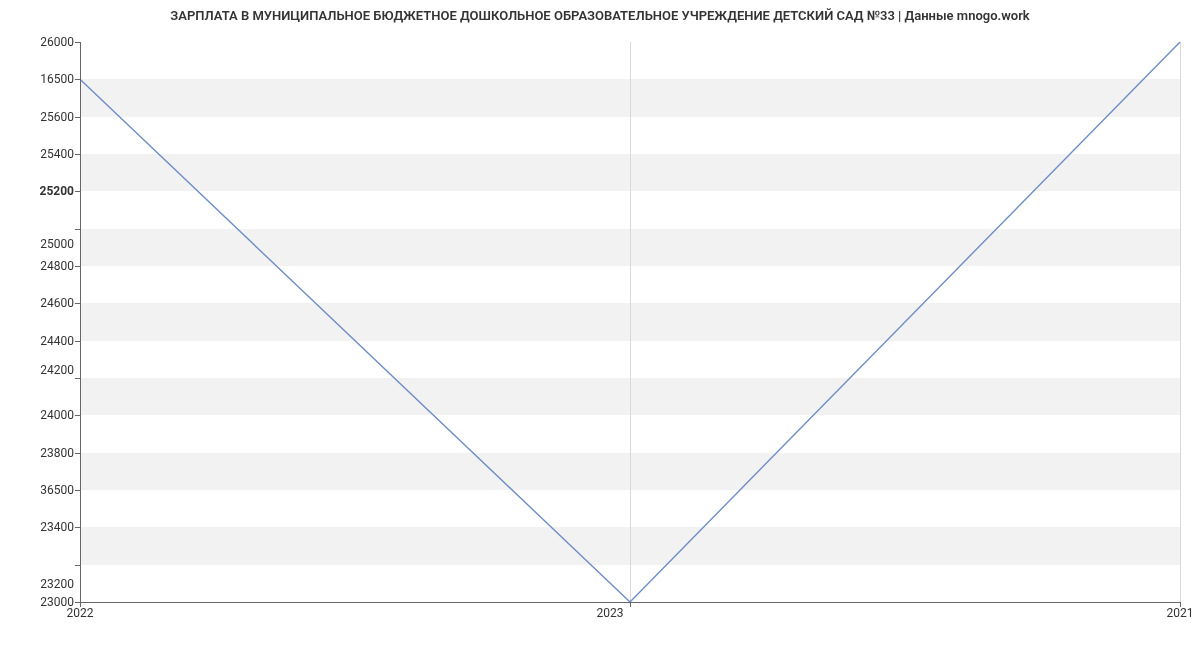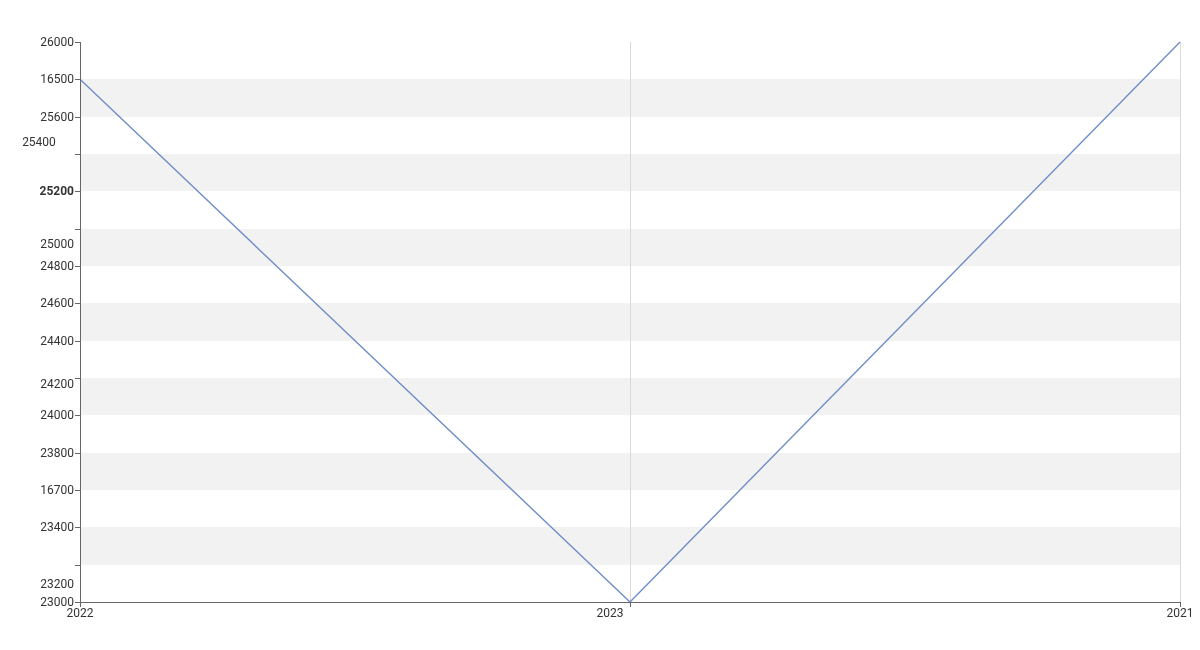--- a/index.html
+++ b/index.html
@@ -91,20 +91,21 @@
   .series-line {
     fill: none;
     stroke: #6f8ec8;
     stroke-width: 1.4;
   }
 </style>
 </head>
 <body>
 
 <div class="chart-container">
+  <div class="chart-title">ЗАРПЛАТА В МУНИЦИПАЛЬНОЕ БЮДЖЕТНОЕ ДОШКОЛЬНОЕ ОБРАЗОВАТЕЛЬНОЕ УЧРЕЖДЕНИЕ ДЕТСКИЙ САД №33 | Данные mnogo.work</div>
 
   <div class="plot-area">
     <div id="bands">
         <div class="gridband" style="top: 485.333px; height: 37.3333px;"></div>
         <div class="gridband" style="top: 410.667px; height: 37.3333px;"></div>
         <div class="gridband" style="top: 336px; height: 37.3333px;"></div>
         <div class="gridband" style="top: 261.333px; height: 37.3333px;"></div>
         <div class="gridband" style="top: 186.667px; height: 37.3333px;"></div>
         <div class="gridband" style="top: 112px; height: 37.3333px;"></div>
         <div class="gridband" style="top: 37.3333px; height: 37.3333px;"></div>
@@ -141,30 +142,30 @@
         <div class="x-tick-mark" style="left: 0px;"></div>
         <div class="x-tick-mark" style="left: 550px;"></div>
         <div class="x-tick-mark" style="left: 1100px;"></div>
       </div>
   </div>
 
   <div id="yticklabels">
       <div class="y-tick-label" style="top: 602px; text-align: right;">23000</div>
       <div class="y-tick-label" style="top: 584px;">23200</div>
       <div class="y-tick-label" style="top: 527.333px;">23400</div>
-      <div class="y-tick-label" style="top: 490px;">16700</div>
+      <div class="y-tick-label" style="top: 490px;">36500</div>
       <div class="y-tick-label" style="top: 452.667px;">23800</div>
       <div class="y-tick-label" style="top: 415.333px;">24000</div>
-      <div class="y-tick-label" style="top: 384px;">24200</div>
+      <div class="y-tick-label" style="top: 370px;">24200</div>
       <div class="y-tick-label" style="top: 340.667px;">24400</div>
       <div class="y-tick-label" style="top: 303.333px;">24600</div>
       <div class="y-tick-label" style="top: 266px;">24800</div>
       <div class="y-tick-label" style="top: 228.667px; margin-top: 15px;">25000</div>
       <div class="y-tick-label" style="top: 191.333px; font-weight: bold;">25200</div>
-      <div class="y-tick-label" style="top: 142px; text-align: center;">25400</div>
+      <div class="y-tick-label" style="top: 154px;">25400</div>
       <div class="y-tick-label" style="top: 116.667px;">25600</div>
       <div class="y-tick-label" style="top: 79.3333px;">16500</div>
       <div class="y-tick-label" style="top: 42px;">26000</div>
     </div>
   <div id="xticklabels">
       <div class="x-tick-label" style="left: 80px;">2022</div>
       <div class="x-tick-label" style="left: 610px;">2023</div>
       <div class="x-tick-label" style="left: 1180px;">2021</div>
     </div>
 </div>

